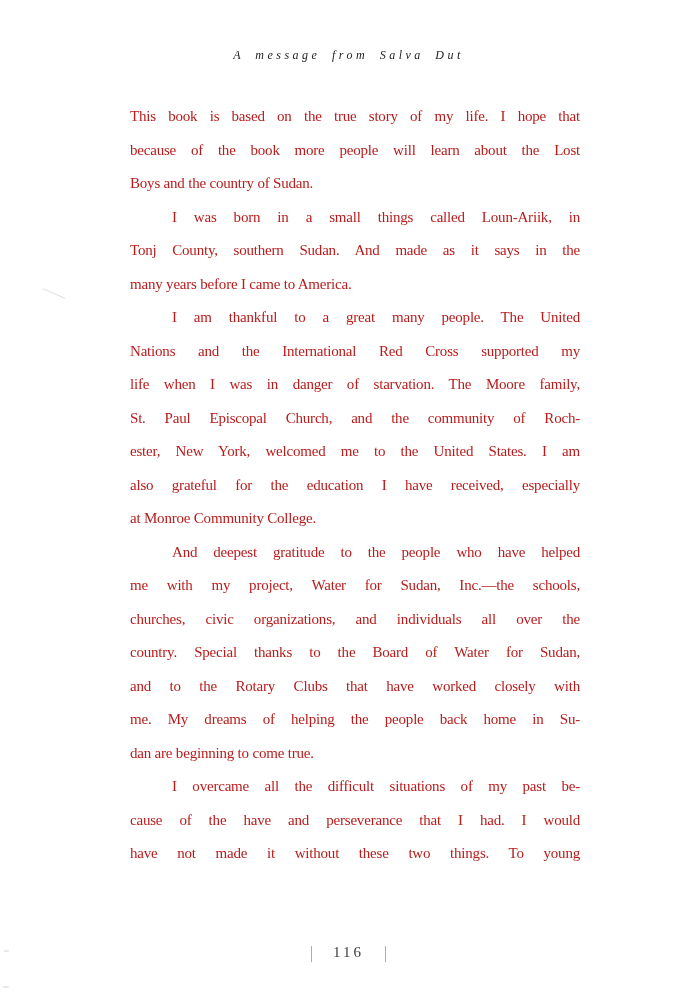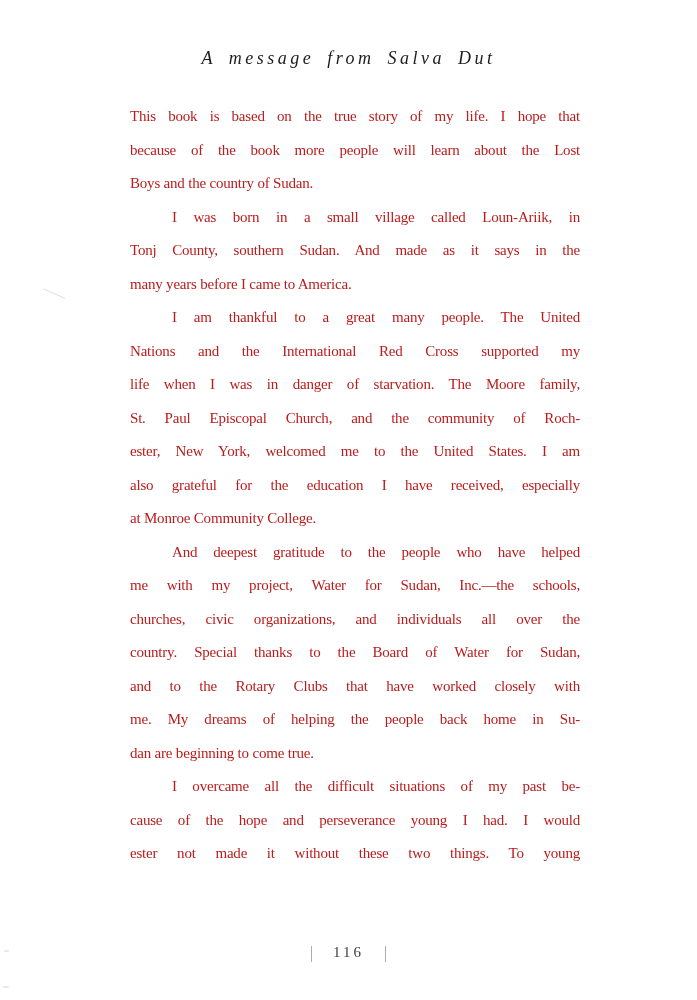--- a/index.html
+++ b/index.html
@@ -16,21 +16,21 @@
     font-family: "Liberation Serif", "DejaVu Serif", serif;
     color: #1b1b1b;
   }
   .header {
     position: absolute;
     top: 48px;
     left: 0;
     width: 100%;
     text-align: center;
     font-style: italic;
-    font-size: 18px;
+    font-size: 12px;
     letter-spacing: 3.5px;
     word-spacing: 5px;
     color: #1d1d1d;
   }
   .body-block {
     position: absolute;
     top: 100px;
     left: 130px;
     width: 450px;
     font-size: 15px;
@@ -104,21 +104,21 @@
 <div class="page">
   <div class="header">A message from Salva Dut</div>
 
   <div class="body-block">
       <div class="para">
         <div class="line">This book is based on the true story of my life. I hope that</div>
         <div class="line">because of the book more people will learn about the Lost</div>
         <div class="line lastline">Boys and the country of Sudan.</div>
       </div>
       <div class="para indent">
-        <div class="line">I was born in a small village called Loun-Ariik, in</div>
+        <div class="line">I was born in a small things called Loun-Ariik, in</div>
         <div class="line">Tonj County, southern Sudan. And made as it says in the</div>
         <div class="line lastline">many years before I came to America.</div>
       </div>
       <div class="para indent">
         <div class="line">I am thankful to a great many people. The United</div>
         <div class="line">Nations and the International Red Cross supported my</div>
         <div class="line">life when I was in danger of starvation. The Moore family,</div>
         <div class="line">St. Paul Episcopal Church, and the community of Roch-</div>
         <div class="line">ester, New York, welcomed me to the United States. I am</div>
         <div class="line">also grateful for the education I have received, especially</div>
@@ -128,22 +128,22 @@
         <div class="line">And deepest gratitude to the people who have helped</div>
         <div class="line">me with my project, Water for Sudan, Inc.—the schools,</div>
         <div class="line">churches, civic organizations, and individuals all over the</div>
         <div class="line">country. Special thanks to the Board of Water for Sudan,</div>
         <div class="line">and to the Rotary Clubs that have worked closely with</div>
         <div class="line">me. My dreams of helping the people back home in Su-</div>
         <div class="line lastline">dan are beginning to come true.</div>
       </div>
       <div class="para indent">
         <div class="line">I overcame all the difficult situations of my past be-</div>
-        <div class="line">cause of the hope and perseverance young I had. I would</div>
-        <div class="line">ester not made it without these two things. To young</div>
+        <div class="line">cause of the have and perseverance that I had. I would</div>
+        <div class="line">have not made it without these two things. To young</div>
       </div>
     </div>
 
   <div class="footer">
     <span class="bar">|</span>
     <span class="pagenum">116</span>
     <span class="bar">|</span>
   </div>
 
   <div class="artifact-1"></div>

